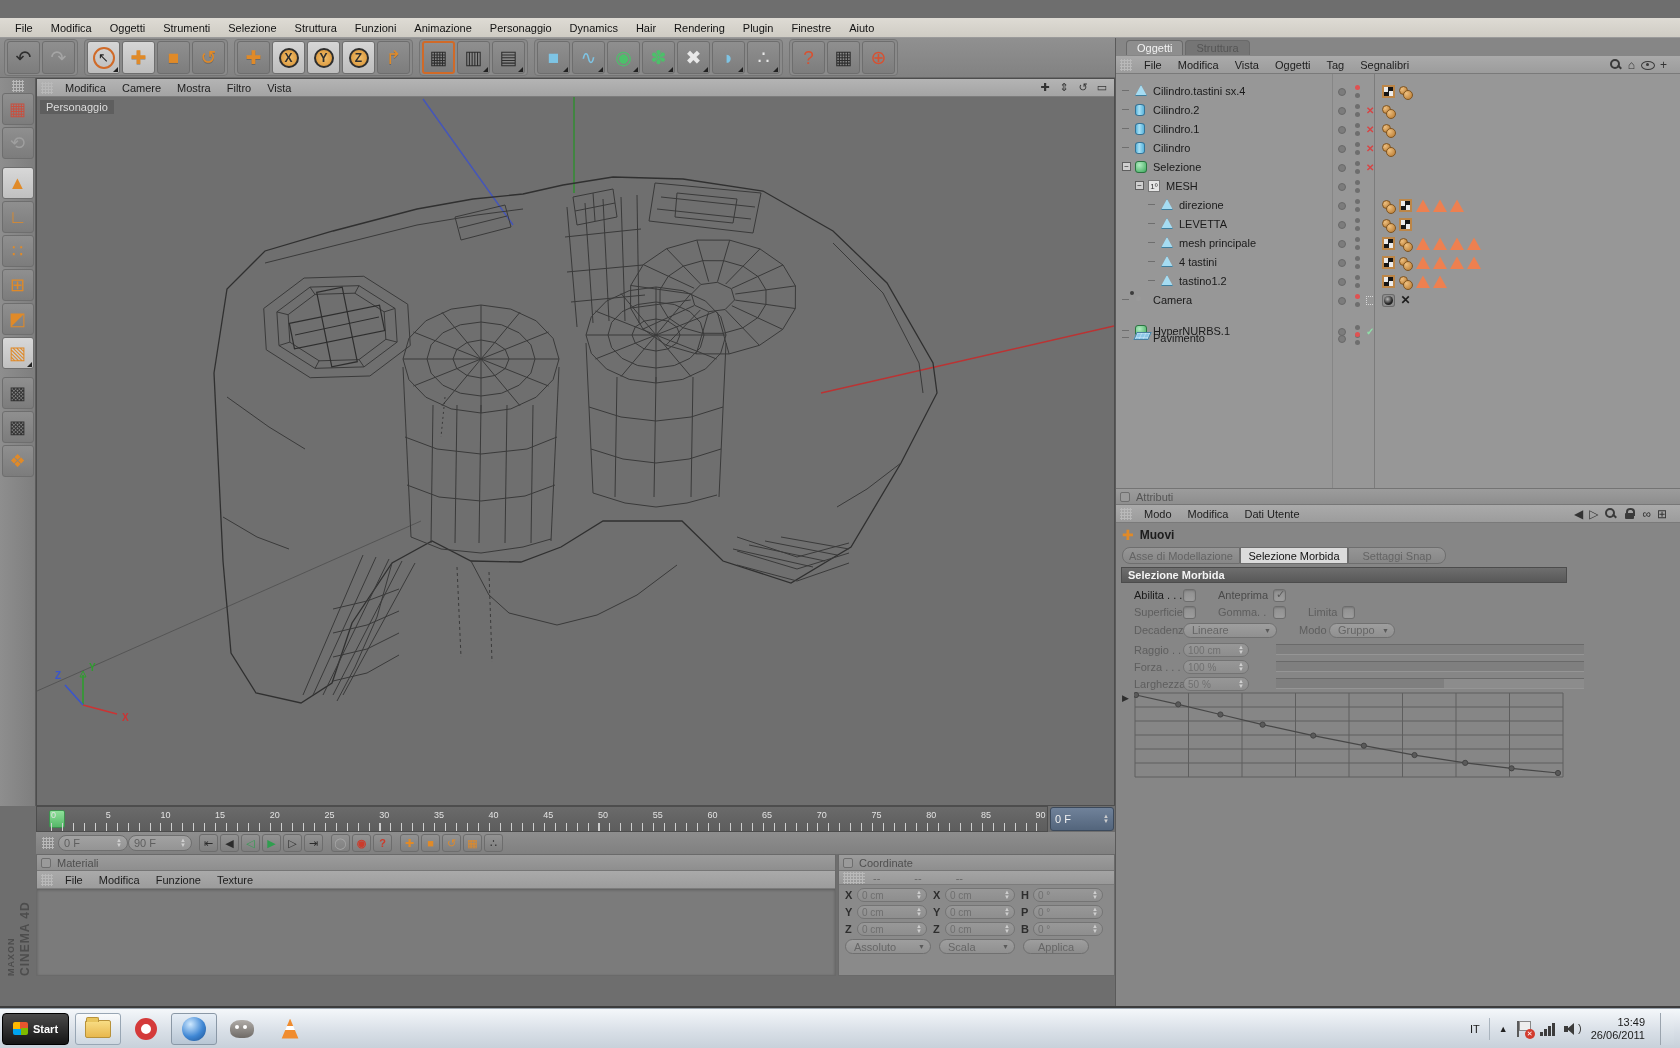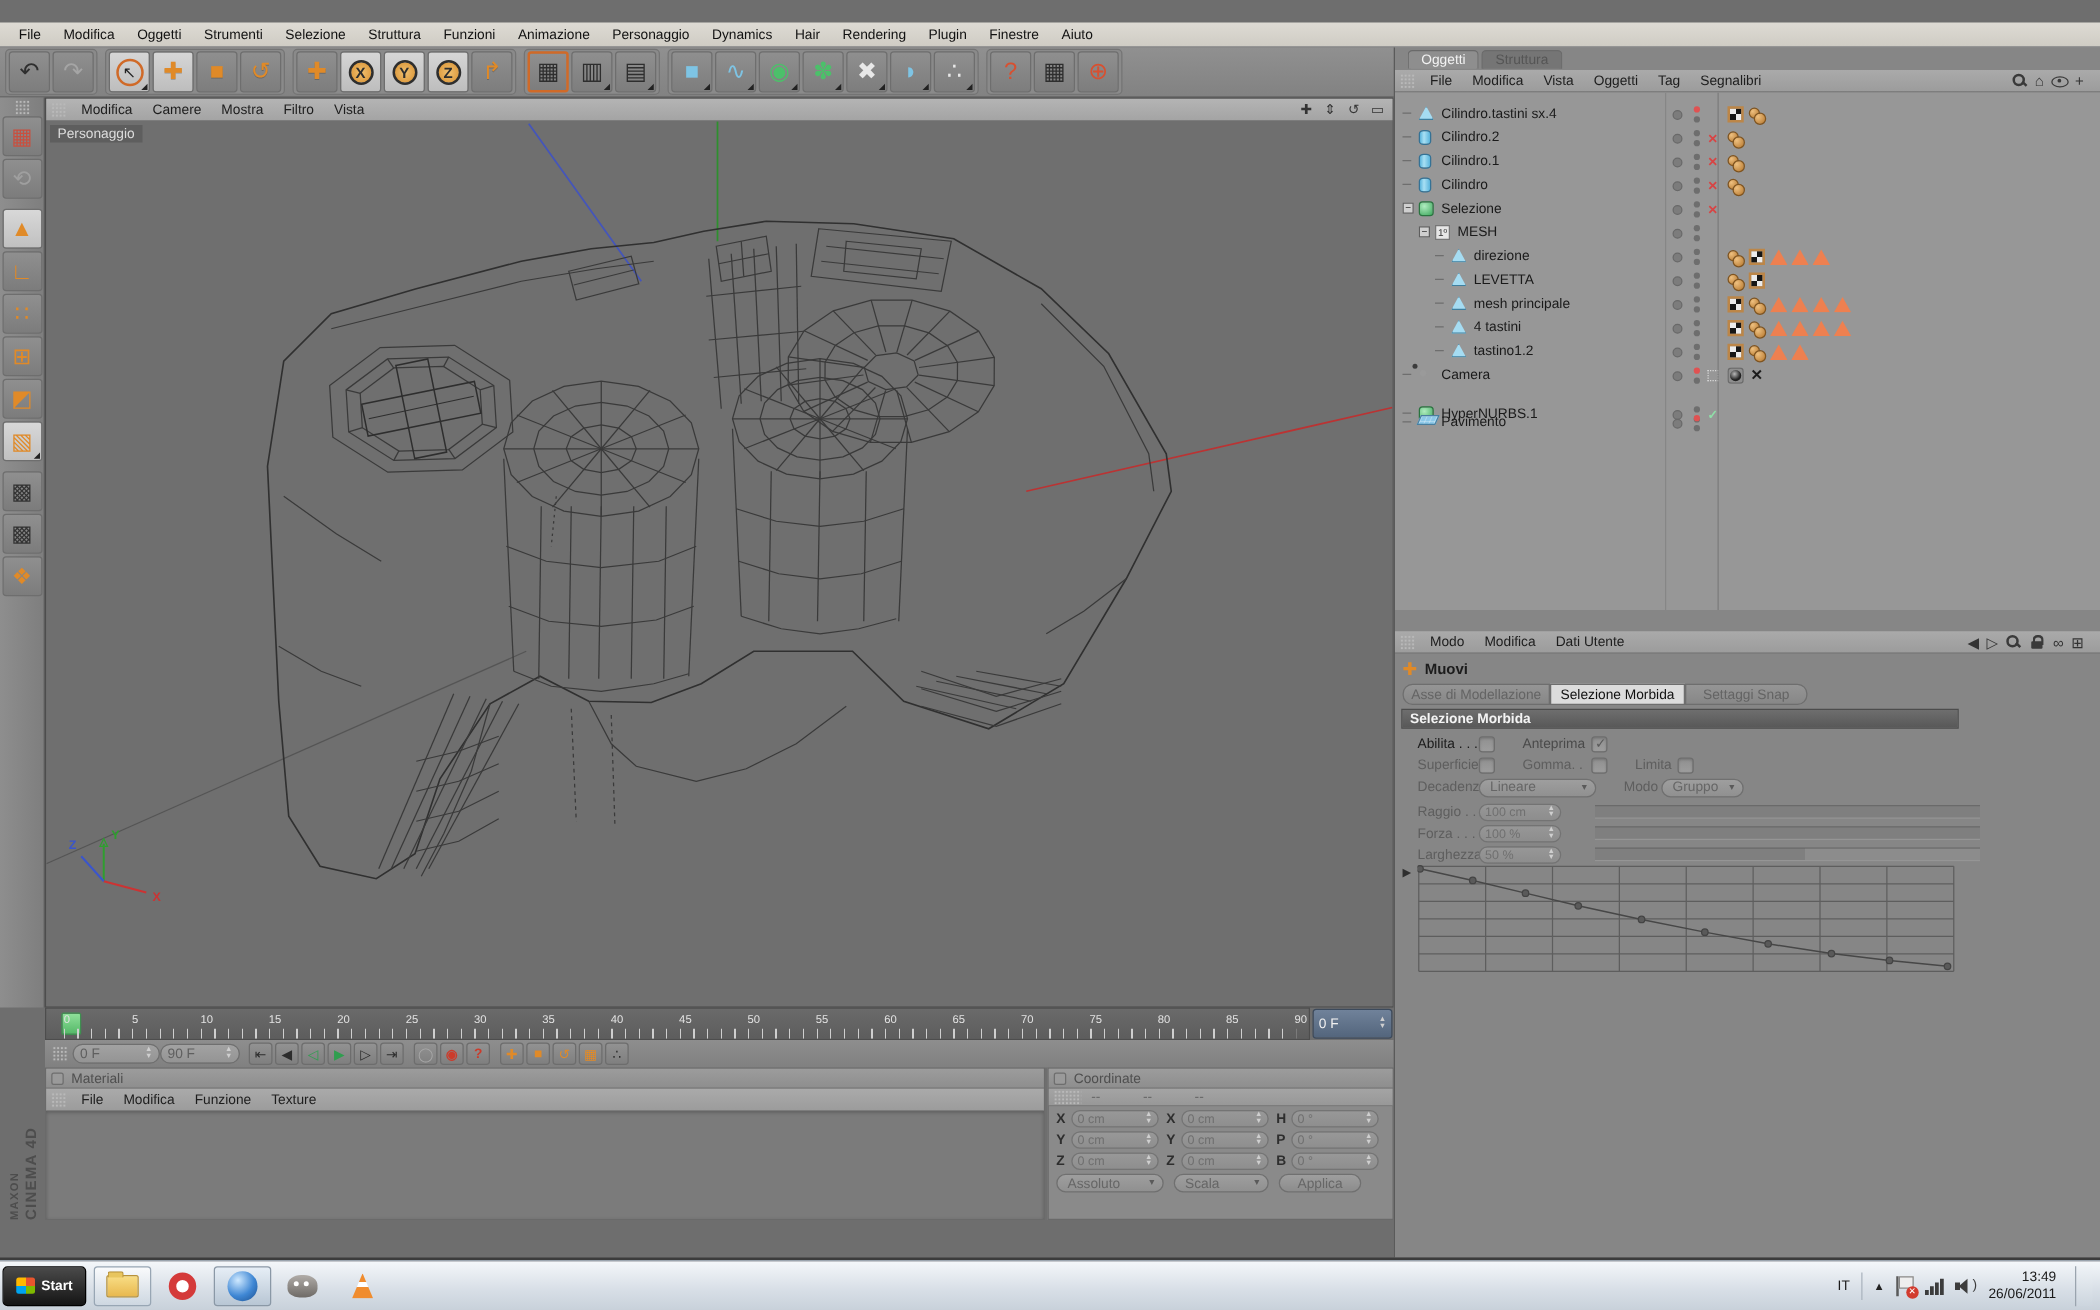--- a/index.html
+++ b/index.html
@@ -787,20 +787,24 @@
           <span class="t-icon ti-floor" style="left: 19px;"></span>
           <span class="t-label" style="left: 37px;">Pavimento</span>
           <span class="vcirc"></span>
           <span class="vdot red" style="top: 3px;"></span>
           <span class="vdot" style="top: 11px;"></span>
         </div>
         <div style="position:absolute;left:258px;top:0;width:1px;height:100%;background:#7c7c7c"></div>
         <div style="position:absolute;left:216px;top:0;width:1px;height:100%;background:#868686"></div>
       </div>
 
+    <div id="attr-title">
+      <span class="panel-cb"></span>
+      <span>Attributi</span>
+    </div>
     <div id="attr-menu">
       <span class="grip"></span>
       <span class="panelmenu">
           <span class="menu-item">Modo</span>
           <span class="menu-item">Modifica</span>
           <span class="menu-item">Dati Utente</span>
         </span>
       <span class="hdr-icons" id="attr-icons">
           <span class="gl">◀</span>
           <span class="gl">▷</span>

